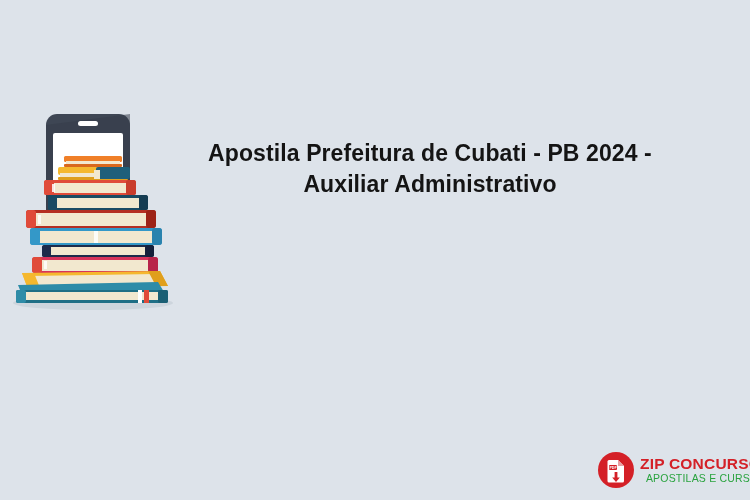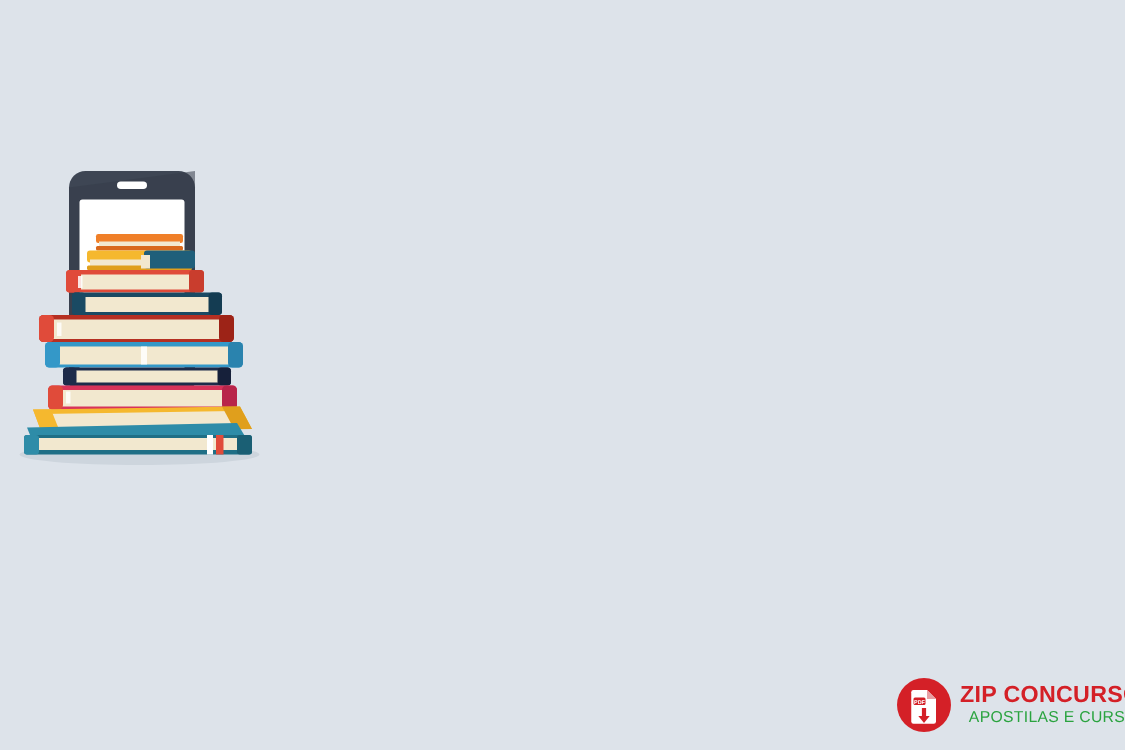--- a/index.html
+++ b/index.html
@@ -186,20 +186,21 @@
         <rect x="8" y="180" width="152" height="13" rx="2" fill="#1f6f86"></rect>
         <rect x="13" y="182" width="142" height="8" fill="#f2e8cf"></rect>
         <rect x="8" y="180" width="10" height="13" rx="2" fill="#2e8ca8"></rect>
         <rect x="150" y="180" width="10" height="13" rx="2" fill="#1a5f74"></rect>
         <rect x="130" y="180" width="4" height="13" fill="#ffffff"></rect>
         <rect x="136" y="180" width="5" height="13" fill="#e04b3a"></rect>
       </g>
     </svg>
   </div>
 
+  <div class="title">Apostila Prefeitura de Cubati - PB 2024 - Auxiliar Administrativo</div>
 
   <div class="logo">
     <div class="logo-mark">
       <svg viewBox="0 0 36 36" xmlns="http://www.w3.org/2000/svg">
         <path d="M11 8 h9 l6 6 v15 a1.5 1.5 0 0 1 -1.5 1.5 h-13.5 a1.5 1.5 0 0 1 -1.5 -1.5 v-19.5 a1.5 1.5 0 0 1 1.5 -1.5 z" fill="#ffffff"></path>
         <path d="M20 8 l6 6 h-6 z" fill="#e8a0a4"></path>
         <rect x="11" y="13" width="8" height="5" rx="1" fill="#d42027"></rect>
         <text x="15" y="17.2" font-family="Liberation Sans, sans-serif" font-size="3.6" font-weight="bold" fill="#ffffff" text-anchor="middle">PDF</text>
         <rect x="16.6" y="20" width="2.8" height="6" fill="#d42027"></rect>
         <path d="M14.2 25.4 L21.8 25.4 L18 30 z" fill="#d42027"></path>

